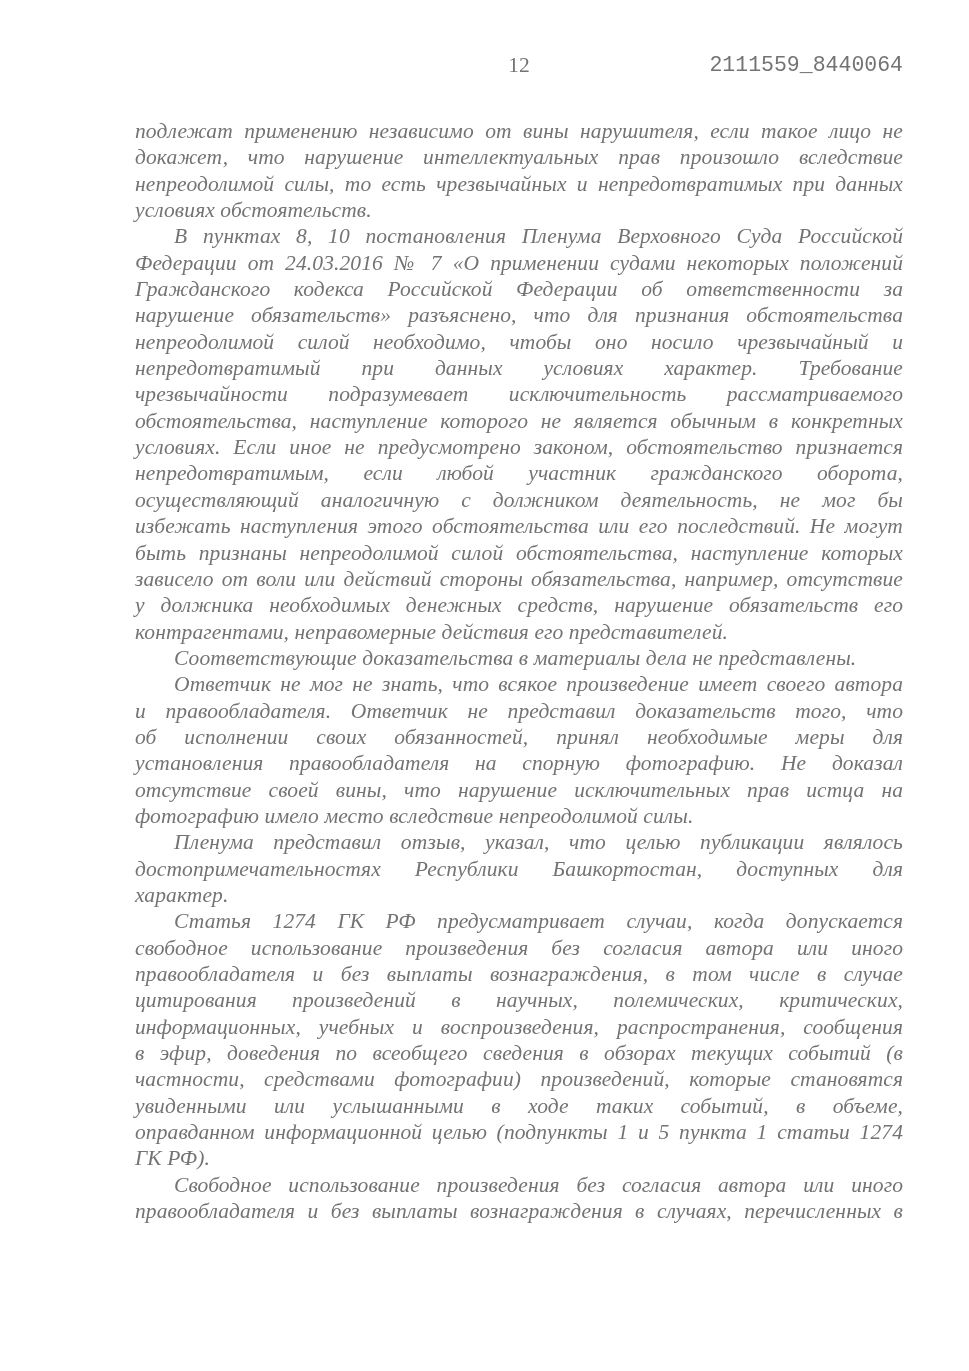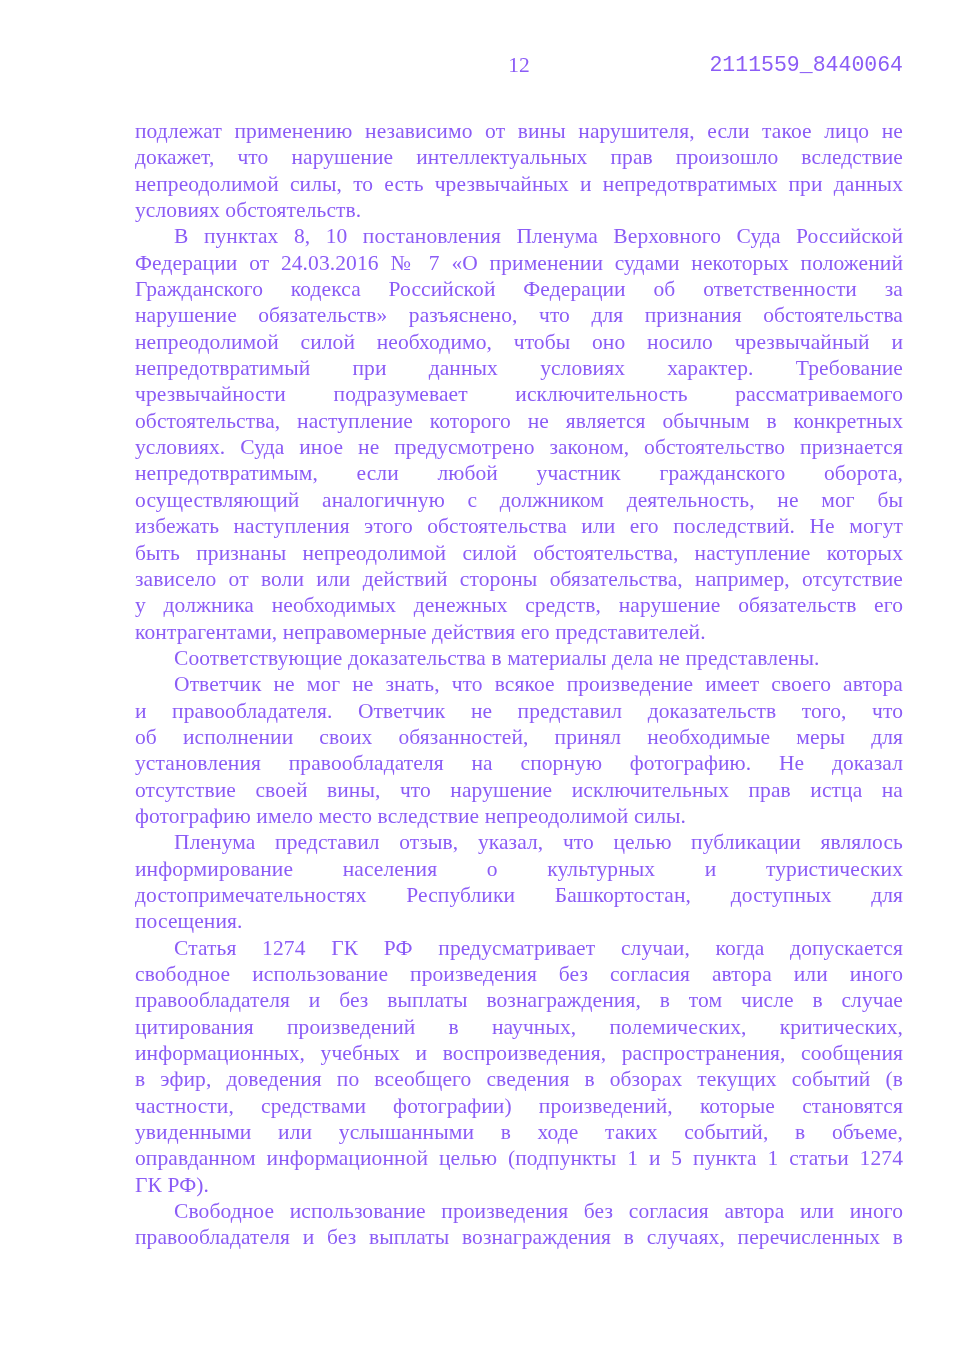--- a/index.html
+++ b/index.html
@@ -7,21 +7,21 @@
     padding: 0;
     background: #ffffff;
   }
   .page {
     position: relative;
     width: 969px;
     height: 1371px;
     background: #ffffff;
     overflow: hidden;
     font-family: "Liberation Serif", "DejaVu Serif", serif;
-    color: #8b5cf6;
+    color: #737373;
   }
   .header {
     position: absolute;
     left: 135px;
     top: 52px;
     width: 768px;
     height: 27px;
     font-size: 21.5px;
     line-height: 26px;
   }
@@ -43,20 +43,21 @@
     top: 118px;
     width: 768px;
     font-size: 21.5px;
     line-height: 26.35px;
     letter-spacing: 0.1px;
   }
   .para { margin: 0; padding: 0; }
   .line {
     text-align: justify;
     text-align-last: justify;
+    font-style: italic;
   }
   .line.lastline {
     text-align-last: left;
   }
   .para.indent .line.firstline {
     text-indent: 39px;
   }
 </style>
 </head>
 <body>
@@ -75,21 +76,21 @@
       </div>
       <div class="para indent">
         <div class="line firstline">В пунктах 8, 10 постановления Пленума Верховного Суда Российской</div>
         <div class="line">Федерации от 24.03.2016 № 7 «О применении судами некоторых положений</div>
         <div class="line">Гражданского кодекса Российской Федерации об ответственности за</div>
         <div class="line">нарушение обязательств» разъяснено, что для признания обстоятельства</div>
         <div class="line">непреодолимой силой необходимо, чтобы оно носило чрезвычайный и</div>
         <div class="line">непредотвратимый при данных условиях характер. Требование</div>
         <div class="line">чрезвычайности подразумевает исключительность рассматриваемого</div>
         <div class="line">обстоятельства, наступление которого не является обычным в конкретных</div>
-        <div class="line">условиях. Суда иное не предусмотрено законом, обстоятельство признается</div>
+        <div class="line">условиях. Если иное не предусмотрено законом, обстоятельство признается</div>
         <div class="line">непредотвратимым, если любой участник гражданского оборота,</div>
         <div class="line">осуществляющий аналогичную с должником деятельность, не мог бы</div>
         <div class="line">избежать наступления этого обстоятельства или его последствий. Не могут</div>
         <div class="line">быть признаны непреодолимой силой  обстоятельства, наступление которых</div>
         <div class="line">зависело от воли или действий стороны обязательства, например, отсутствие</div>
         <div class="line">у должника необходимых денежных средств, нарушение обязательств его</div>
         <div class="line lastline">контрагентами, неправомерные действия его представителей.</div>
       </div>
       <div class="para indent">
         <div class="line firstline lastline">Соответствующие доказательства в материалы дела не представлены.</div>
@@ -97,23 +98,22 @@
       <div class="para indent">
         <div class="line firstline">Ответчик не мог не знать, что всякое произведение имеет своего автора</div>
         <div class="line">и правообладателя. Ответчик не представил доказательств того, что</div>
         <div class="line">об исполнении своих обязанностей, принял необходимые меры для</div>
         <div class="line">установления правообладателя на спорную фотографию. Не доказал</div>
         <div class="line">отсутствие своей вины, что нарушение исключительных прав истца на</div>
         <div class="line lastline">фотографию имело место вследствие непреодолимой силы.</div>
       </div>
       <div class="para indent">
         <div class="line firstline">Пленума представил отзыв, указал, что  целью публикации являлось</div>
-        <div class="line">информирование населения о культурных и туристических</div>
         <div class="line">достопримечательностях Республики Башкортостан, доступных для</div>
-        <div class="line lastline">посещения.</div>
+        <div class="line lastline">характер.</div>
       </div>
       <div class="para indent">
         <div class="line firstline">Статья 1274 ГК РФ предусматривает случаи, когда допускается</div>
         <div class="line">свободное использование произведения без согласия автора или иного</div>
         <div class="line">правообладателя и без выплаты вознаграждения, в том числе в случае</div>
         <div class="line">цитирования произведений в научных, полемических, критических,</div>
         <div class="line">информационных, учебных и воспроизведения, распространения, сообщения</div>
         <div class="line">в эфир, доведения по всеобщего сведения в обзорах текущих событий (в</div>
         <div class="line">частности, средствами фотографии) произведений, которые становятся</div>
         <div class="line">увиденными или услышанными в ходе таких событий, в объеме,</div>

